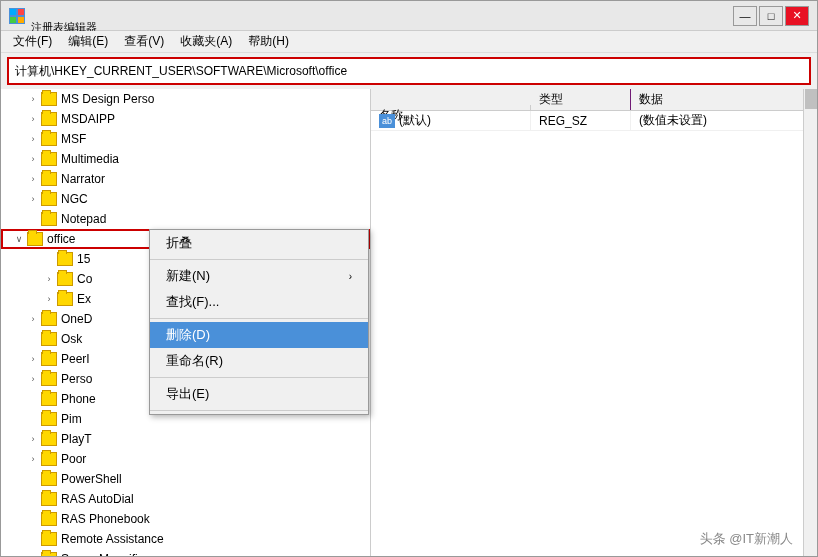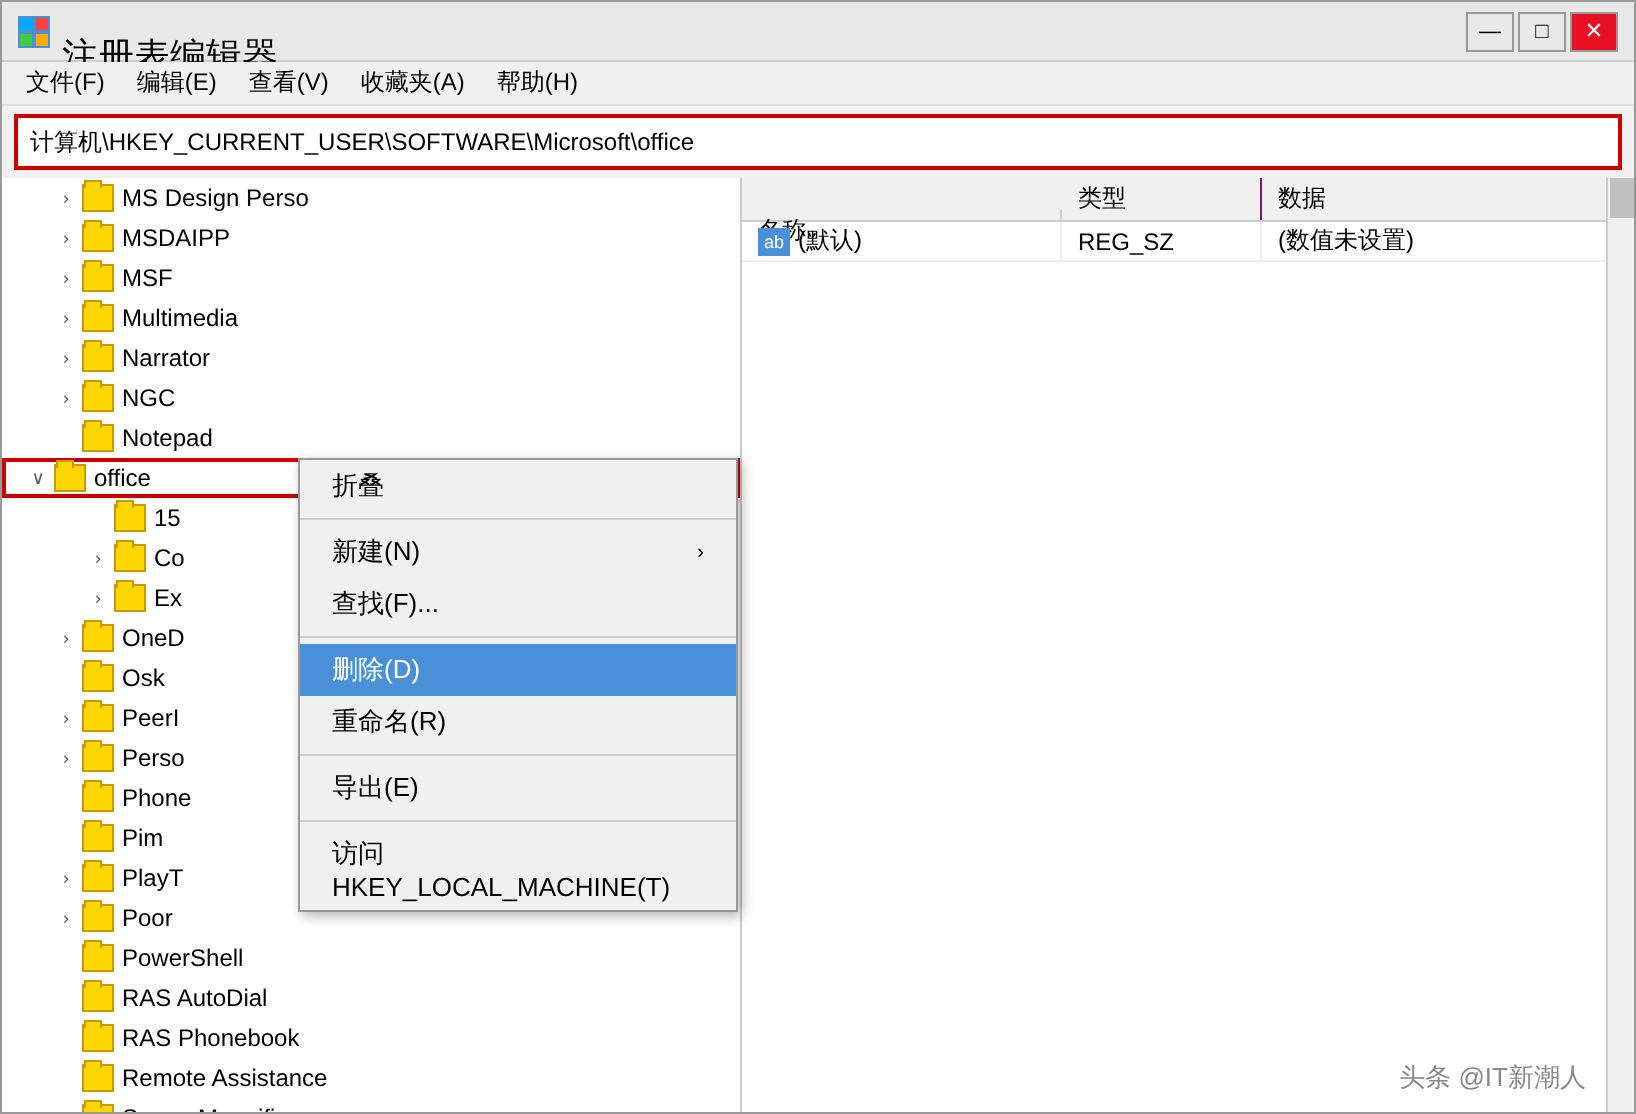--- a/index.html
+++ b/index.html
@@ -35,21 +35,21 @@
       flex-shrink: 0;
     }
     .title-bar-icon {
       width: 16px;
       height: 16px;
       margin-right: 6px;
       background: #4a90d9;
       display: inline-block;
     }
     .title-bar-text {
-      font-size: 18px;
+      font-size: 11px;
       color: #000;
       margin-top: 24px;
     }
     .title-bar-controls {
       margin-left: auto;
       display: flex;
       gap: 2px;
     }
     .title-bar-btn {
       width: 24px;
@@ -488,19 +488,16 @@
       <span>删除(D)</span>
     </div>
     <div class="ctx-item">
       <span>重命名(R)</span>
     </div>
     <div class="ctx-separator"></div>
     <div class="ctx-item">
       <span>导出(E)</span>
     </div>
     <div class="ctx-separator"></div>
-    <div class="ctx-item">
-      <span>访问 HKEY_LOCAL_MACHINE(T)</span>
-    </div>
   </div>
 
   <div class="watermark">头条 @IT新潮人</div>
 </div>
 
 </body></html>

